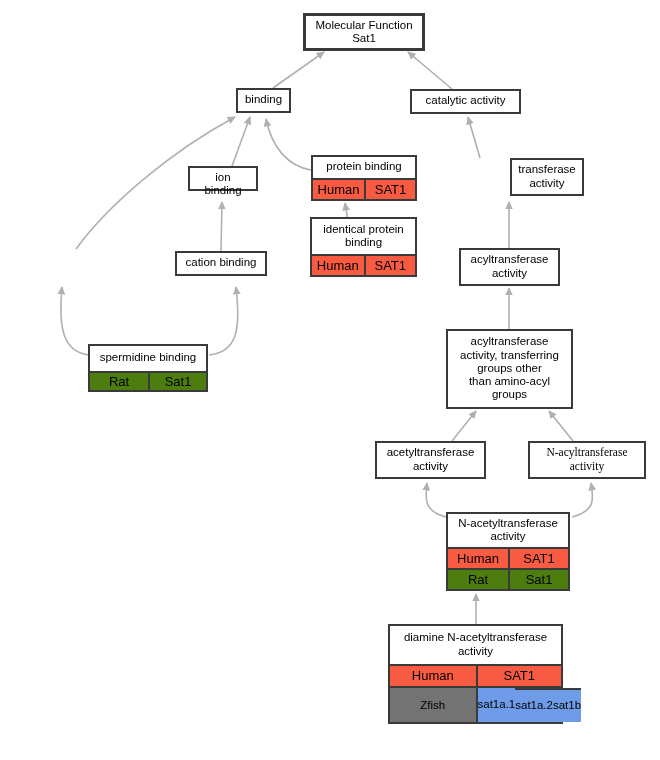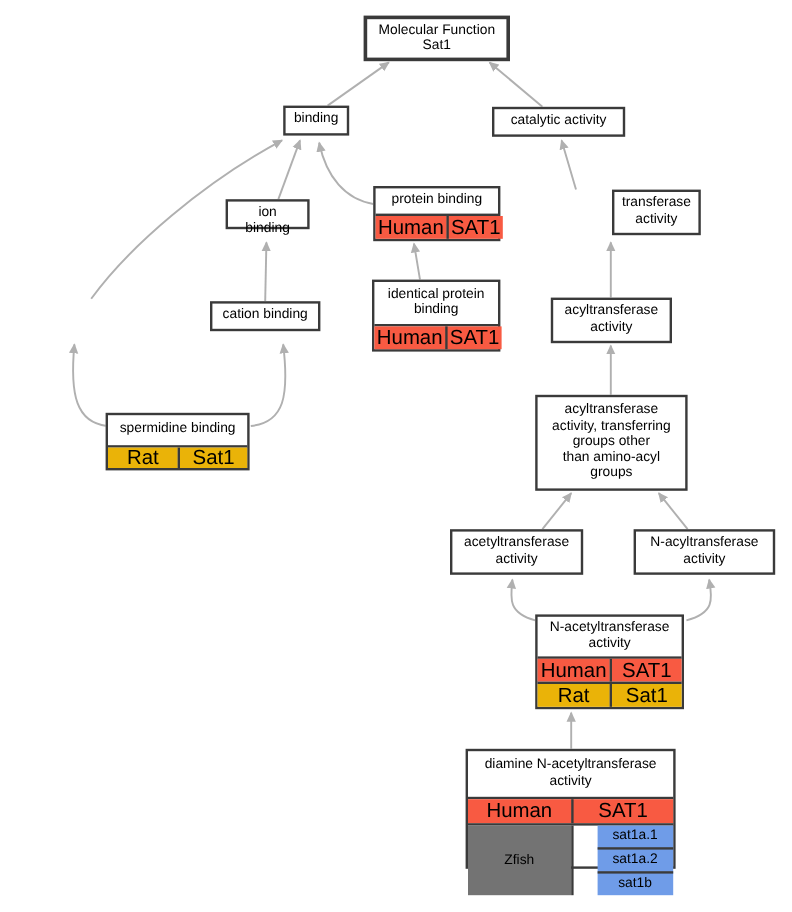--- a/index.html
+++ b/index.html
@@ -9,31 +9,31 @@
   #canvas{position:absolute;left:0;top:0;width:660px;height:760px;}
   svg#edges{position:absolute;left:0;top:0;width:660px;height:760px;pointer-events:none;}
   .node{position:absolute;box-sizing:border-box;background:#ffffff;
         border:2px solid #3a3a3a;display:flex;flex-direction:column;}
   .node.root{border-width:3px;}
   .term{box-sizing:border-box;padding:3px 6px 4px 6px;text-align:center;
         font-size:11.5px;line-height:13.2px;color:#000;
         display:flex;align-items:center;justify-content:center;flex:1 1 auto;}
   .annrow{display:flex;border-top:2px solid #3a3a3a;box-sizing:border-box;}
   .annrow .cell{box-sizing:border-box;flex:1 1 50%;text-align:center;
-        font-size:17px;line-height:13px;padding:2px 2px 3px 2px;color:#000;
+        font-size:13px;line-height:13px;padding:2px 2px 3px 2px;color:#000;
         display:flex;align-items:center;justify-content:center;}
   .annrow .cell + .cell{border-left:2px solid #3a3a3a;}
   .sp-red{background:#f85a42;}
-  .sp-yellow{background:#eab308;}
+  .sp-yellow{background:#4d7c0f;}
   .zblock{display:flex;border-top:2px solid #3a3a3a;box-sizing:border-box;}
   .zblock .zname{box-sizing:border-box;flex:0 0 50%;background:#737373;
         display:flex;align-items:center;justify-content:center;
         font-size:11.5px;color:#000;}
   .zblock .zgenes{box-sizing:border-box;flex:1 1 50%;
-        border-left:2px solid #3a3a3a;display:flex;flex-direction:column;padding-left:20px;}
+        border-left:2px solid #3a3a3a;display:flex;flex-direction:row;}
   .zblock .zgene{box-sizing:border-box;background:#6f9ce8;text-align:center;
         font-size:11.5px;line-height:13px;padding:2px 0 3px 0;color:#000;flex:1 1 auto;
         display:flex;align-items:center;justify-content:center;}
   .zblock .zgene + .zgene{border-top:2px solid #3a3a3a;}
 </style>
 </head>
 <body>
 
 <div id="canvas">
 
@@ -117,21 +117,21 @@
         <span>activity</span>
       </span>
     </div>
   </div>
 
 
   <div class="node" style="left:175px;top:251px;width:92px;height:25px;">
     <div class="term">cation binding</div>
   </div>
 
-  <div class="node" style="left:310px;top:233px;width:107px;height:60px;">
+  <div class="node" style="left:310px;top:217px;width:107px;height:60px;">
     <div class="term">
       <span>
         <span>identical protein</span><br>
         <span>binding</span>
       </span>
     </div>
     <div class="annrow" style="height:21px;">
       <div class="cell sp-red">Human</div>
       <div class="cell sp-red">SAT1</div>
     </div>
@@ -168,21 +168,21 @@
 
   <div class="node" style="left:375px;top:441px;width:111px;height:38px;">
     <div class="term">
       <span>
         <span>acetyltransferase</span><br>
         <span>activity</span>
       </span>
     </div>
   </div>
 
-  <div class="node" style="left:528px;top:441px;width:118px;height:38px;">
+  <div class="node" style="left:528px;top:441px;width:118px;height:38px;font-family:Liberation Serif, serif;">
     <div class="term">
       <span>
         <span>N-acyltransferase</span><br>
         <span>activity</span>
       </span>
     </div>
   </div>
 
   <div class="node" style="left:446px;top:512px;width:124px;height:79px;">
     <div class="term">

